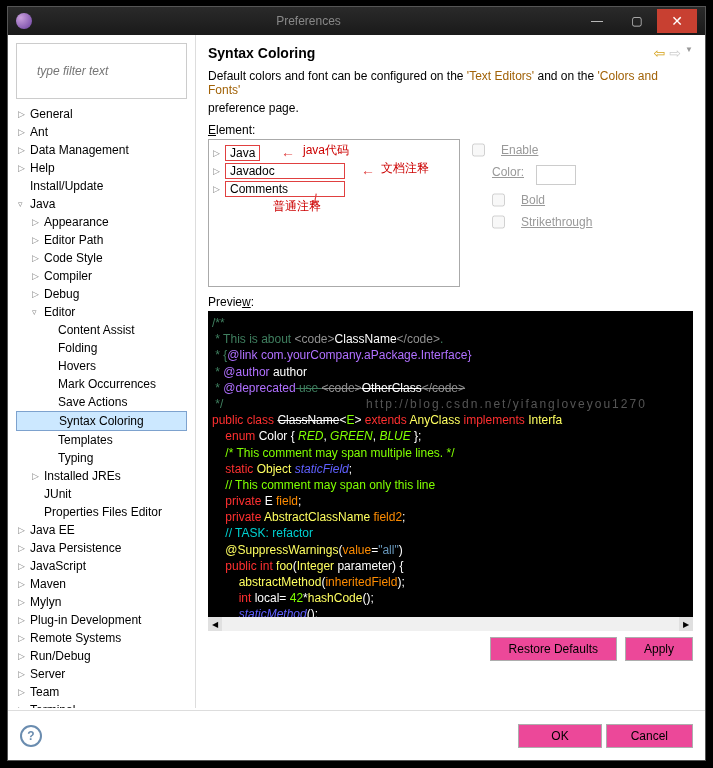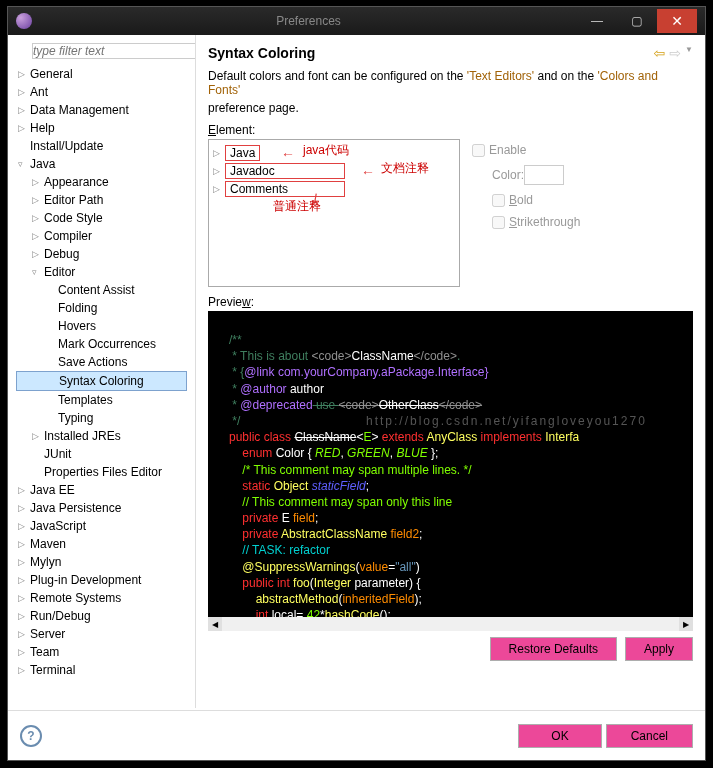--- a/index.html
+++ b/index.html
@@ -6,21 +6,21 @@
 body { background: #000; width: 713px; height: 768px; overflow: hidden; }
 .window { position: absolute; left: 7px; top: 6px; width: 699px; height: 755px; background: #fff; border: 1px solid #555; }
 .titlebar { height: 28px; background: linear-gradient(#2a2a2a,#1a1a1a); display: flex; align-items: center; padding: 0 8px; color: #888; }
 .titlebar-icon { width: 16px; height: 16px; background: radial-gradient(circle at 30% 30%, #c9a0dc, #6b3fa0); border-radius: 50%; margin-right: 8px; }
 .titlebar-title { flex: 1; text-align: center; }
 .titlebar-btns { display: flex; }
 .titlebar-btn { width: 40px; height: 24px; display: flex; align-items: center; justify-content: center; color: #ccc; }
 .titlebar-btn.close { background: #c84031; color: #fff; font-size: 14px; }
 .body { display: flex; height: calc(100% - 80px); }
 .sidebar { width: 188px; border-right: 1px solid #ddd; padding: 8px; overflow: hidden; }
-.filter { width: 100%; padding: 0; border: 1px solid #ccc; color: #888; font-style: italic; margin-bottom: 6px; margin-left: 16px; }
+.filter { width: 100%; padding: 20px; border: 1px solid #ccc; color: #888; font-style: italic; margin-bottom: 6px; }
 .tree { overflow-y: auto; height: calc(100% - 40px); }
 .tree-item { display: flex; align-items: center; padding: 2px 0; cursor: pointer; }
 .tree-item .arrow { width: 12px; font-size: 9px; color: #888; }
 .tree-item.l1 { padding-left: 2px; }
 .tree-item.l2 { padding-left: 16px; }
 .tree-item.l3 { padding-left: 30px; }
 .tree-item.sel { background: #cce8ff; border: 1px solid #7da2ce; }
 .sb-arrow { width: 14px; height: 14px; background: #e0e0e0; display: flex; align-items: center; justify-content: center; font-size: 8px; }
 .main { flex: 1; padding: 10px 12px; position: relative; }
 .main-head { display: flex; align-items: center; justify-content: space-between; margin-bottom: 8px; }
@@ -32,24 +32,24 @@
 .label { margin-top: 8px; margin-bottom: 2px; }
 .label u { text-decoration: underline; }
 .element-row { display: flex; gap: 12px; }
 .element-box { width: 252px; height: 148px; border: 1px solid #aaa; padding: 4px; position: relative; }
 .elem-line { display: flex; align-items: center; padding: 1px 0; }
 .elem-line .arrow { width: 12px; font-size: 9px; color: #888; }
 .redbox { border: 1px solid #e04040; display: inline-block; padding: 0 4px; }
 .annot { position: absolute; color: #c00; font-size: 12px; }
 .red-arrow { position: absolute; color: #e04040; font-size: 14px; }
 .options { flex: 1; padding-top: 4px; }
-.opt-row { display: flex; align-items: center; gap: 0; margin-bottom: 8px; color: #999; }
+.opt-row { display: flex; gap: 12px; margin-bottom: 8px; color: #999; text-decoration: underline; }
 .opt-row input[type=checkbox] { margin-right: 4px; }
 .color-swatch { width: 40px; height: 20px; border: 1px solid #ccc; background: #fff; }
-.preview { width: 100%; height: 306px; background: #000; color: #fff; font-family: "Consolas", monospace; font-size: 12px; overflow: auto; padding: 21px; white-space: pre; line-height: 1.35; }
+.preview { width: 100%; height: 306px; background: #000; color: #fff; font-family: "Consolas", monospace; font-size: 12px; overflow: auto; padding: 4px; white-space: pre; line-height: 1.35; }
 .hscroll { height: 14px; background: #f0f0f0; display: flex; justify-content: space-between; }
 .btn-row { display: flex; justify-content: flex-end; gap: 8px; margin-top: 6px; }
 .btn { padding: 4px 18px; border: 1px solid #adadad; background: #ec4899; cursor: pointer; }
 .footer { position: absolute; bottom: 0; left: 0; right: 0; height: 50px; border-top: 1px solid #ddd; display: flex; align-items: center; justify-content: space-between; padding: 0 12px; }
 .help-icon { width: 22px; height: 22px; border: 2px solid #6a8caf; border-radius: 50%; display: flex; align-items: center; justify-content: center; color: #6a8caf; font-weight: bold; }
 .c-green { color: #3f7f5f; }
 .c-red { color: #ff3030; }
 .c-purple { color: #b070ff; }
 .c-cyan { color: #00d0d0; }
 .c-yellow { color: #ffff60; }

